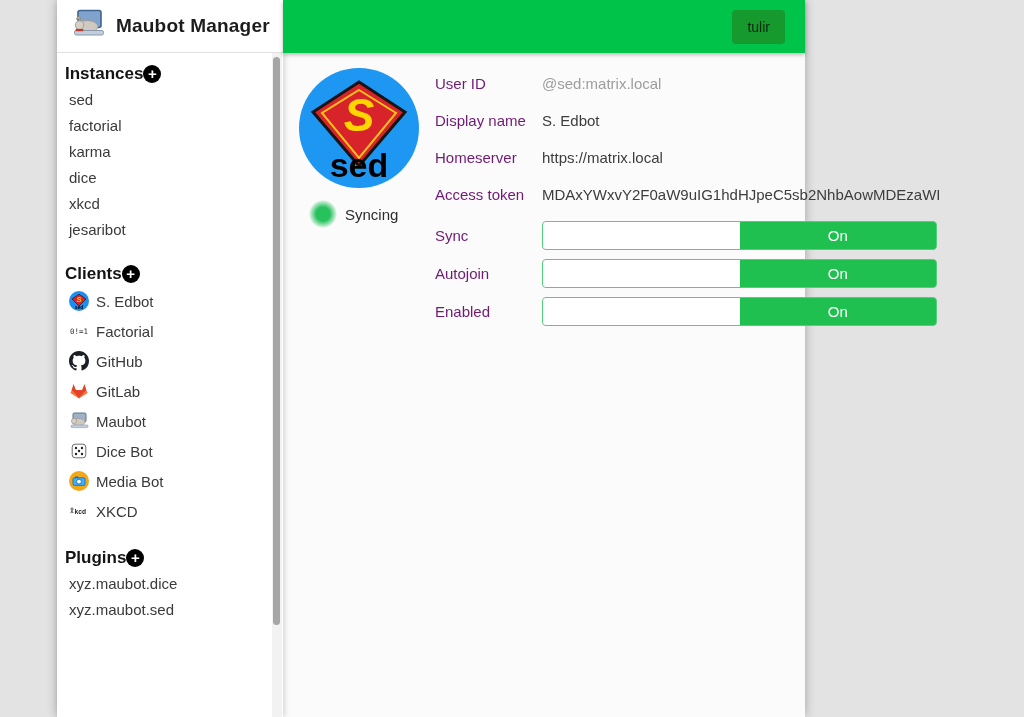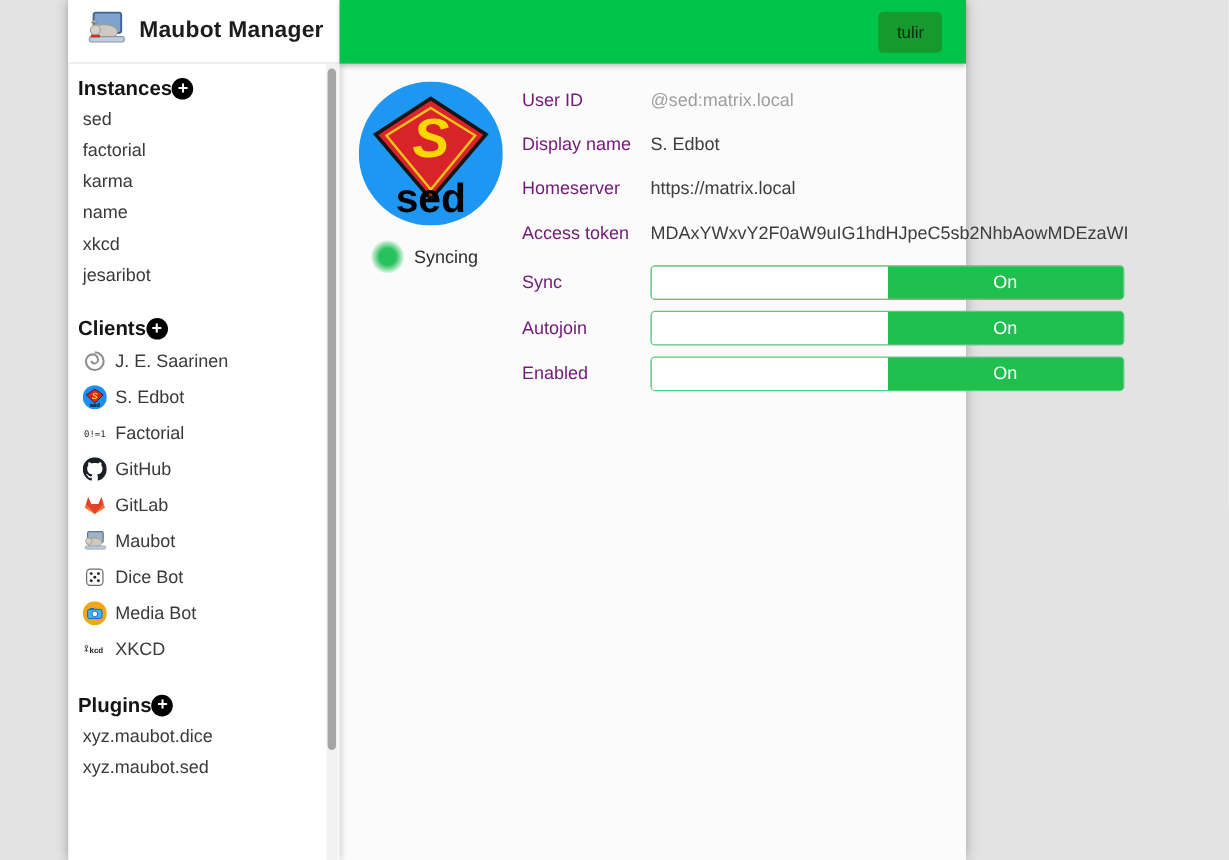--- a/index.html
+++ b/index.html
@@ -94,21 +94,21 @@
     <span class="side-label">factorial</span>
   </div>
 
   <div class="side-item">
 
     <span class="side-label">karma</span>
   </div>
 
   <div class="side-item">
 
-    <span class="side-label">name</span>
+    <span class="side-label">dice</span>
   </div>
 
   <div class="side-item">
 
     <span class="side-label">xkcd</span>
   </div>
 
   <div class="side-item">
 
     <span class="side-label">jesaribot</span>
@@ -117,28 +117,20 @@
   </div>
 
   <div class="section has-icons">
     <div class="section-header">
       <span class="section-title">Clients</span>
       <button class="add-btn">
               <span>+</span>
             </button>
     </div>
     <div class="section-items">
-  <div class="side-item">
-    <span class="side-icon">
-                <svg viewBox="0 0 20 20">
-                  <path d="M10 2.6a7.4 7.4 0 1 1-7.4 7.4 5.7 5.7 0 0 1 5.7-5.7 4.4 4.4 0 0 1 4.4 4.4 3.2 3.2 0 0 1-3.2 3.2 2.2 2.2 0 0 1-2.2-2.2" fill="none" stroke="#8d8d8d" stroke-width="1.7"></path>
-                </svg>
-              </span>
-    <span class="side-label">J. E. Saarinen</span>
-  </div>
 
   <div class="side-item">
     <span class="side-icon">
                 <svg viewBox="0 0 20 20">
                   <circle cx="10" cy="10" r="10" fill="#1d8ff0"></circle>
                   <polygon points="10,3.2 17,8 10,15 3,8" fill="#d8232a" stroke="#111" stroke-width=".6"></polygon>
                   <text x="10" y="11.4" font-size="7.5" font-weight="bold" font-style="italic" fill="#ffd600" text-anchor="middle">S</text>
                   <text x="10" y="18.4" font-size="5" font-weight="bold" fill="#000" text-anchor="middle">sed</text>
                 </svg>
               </span>

